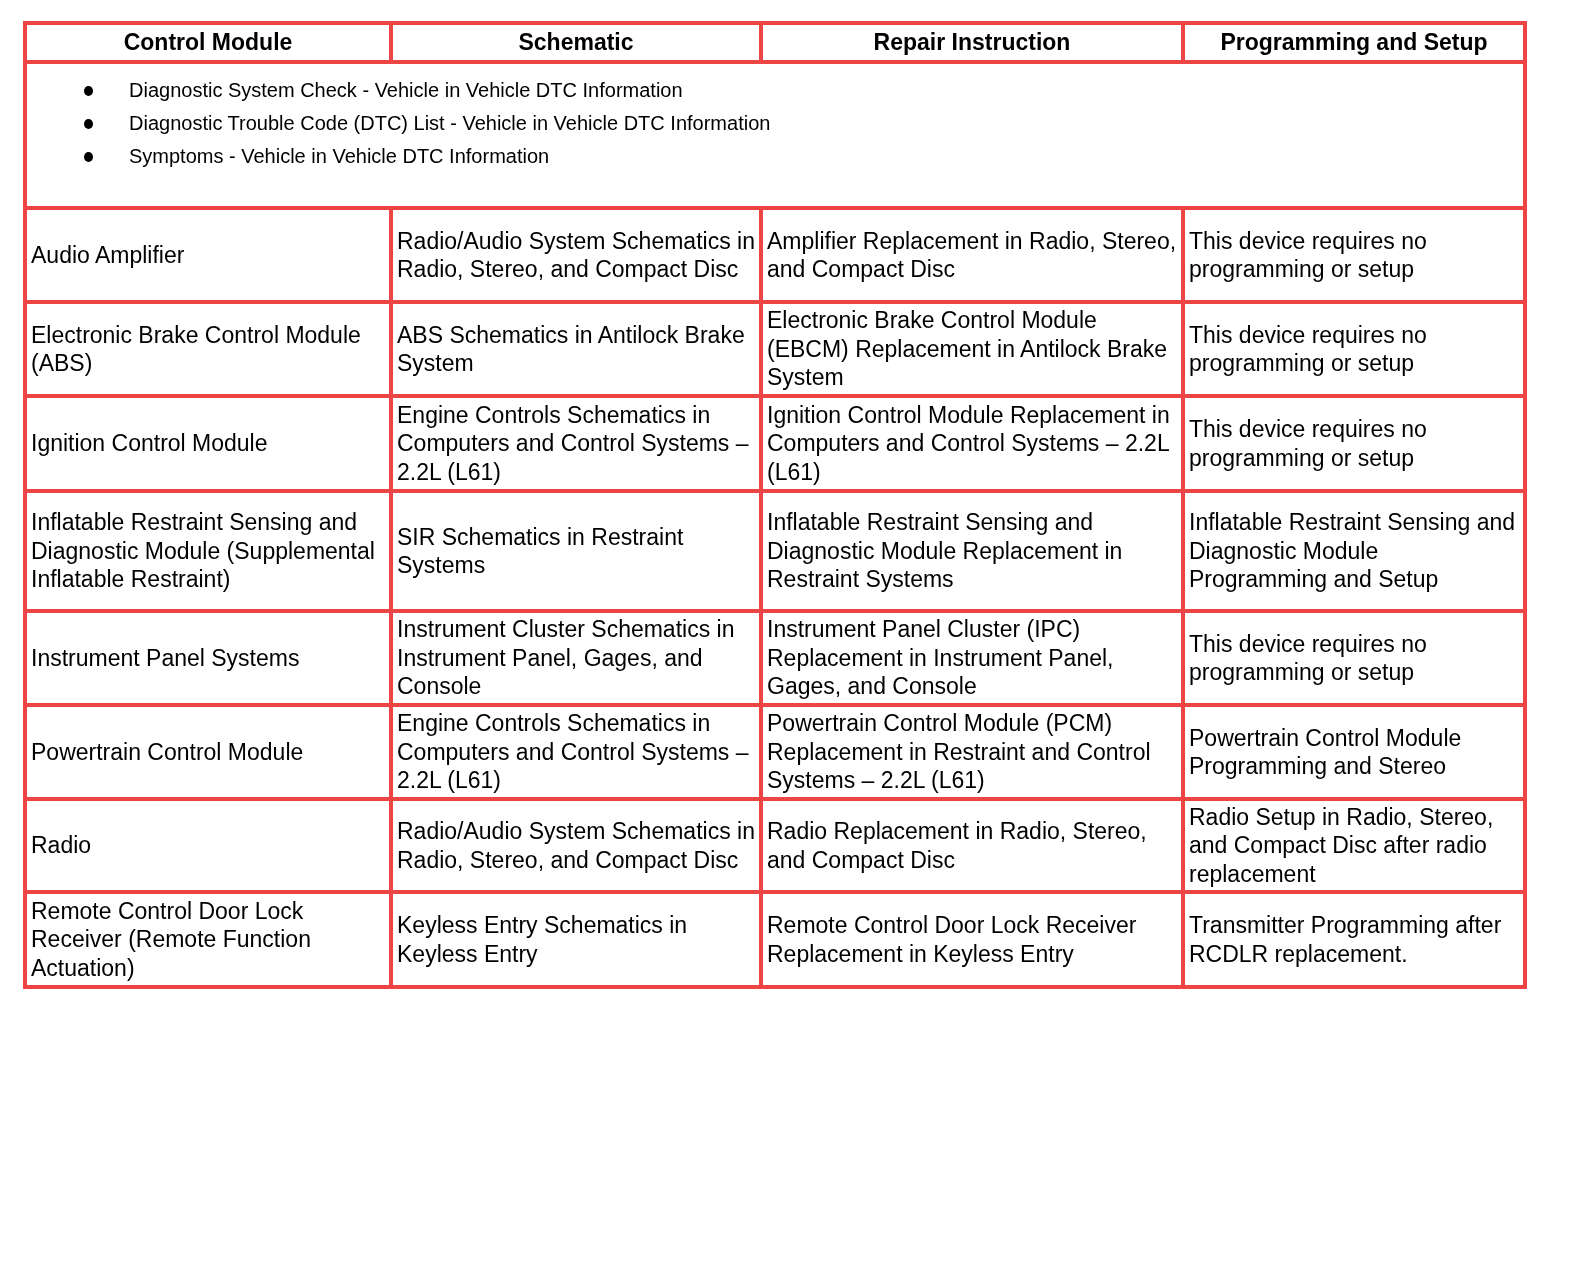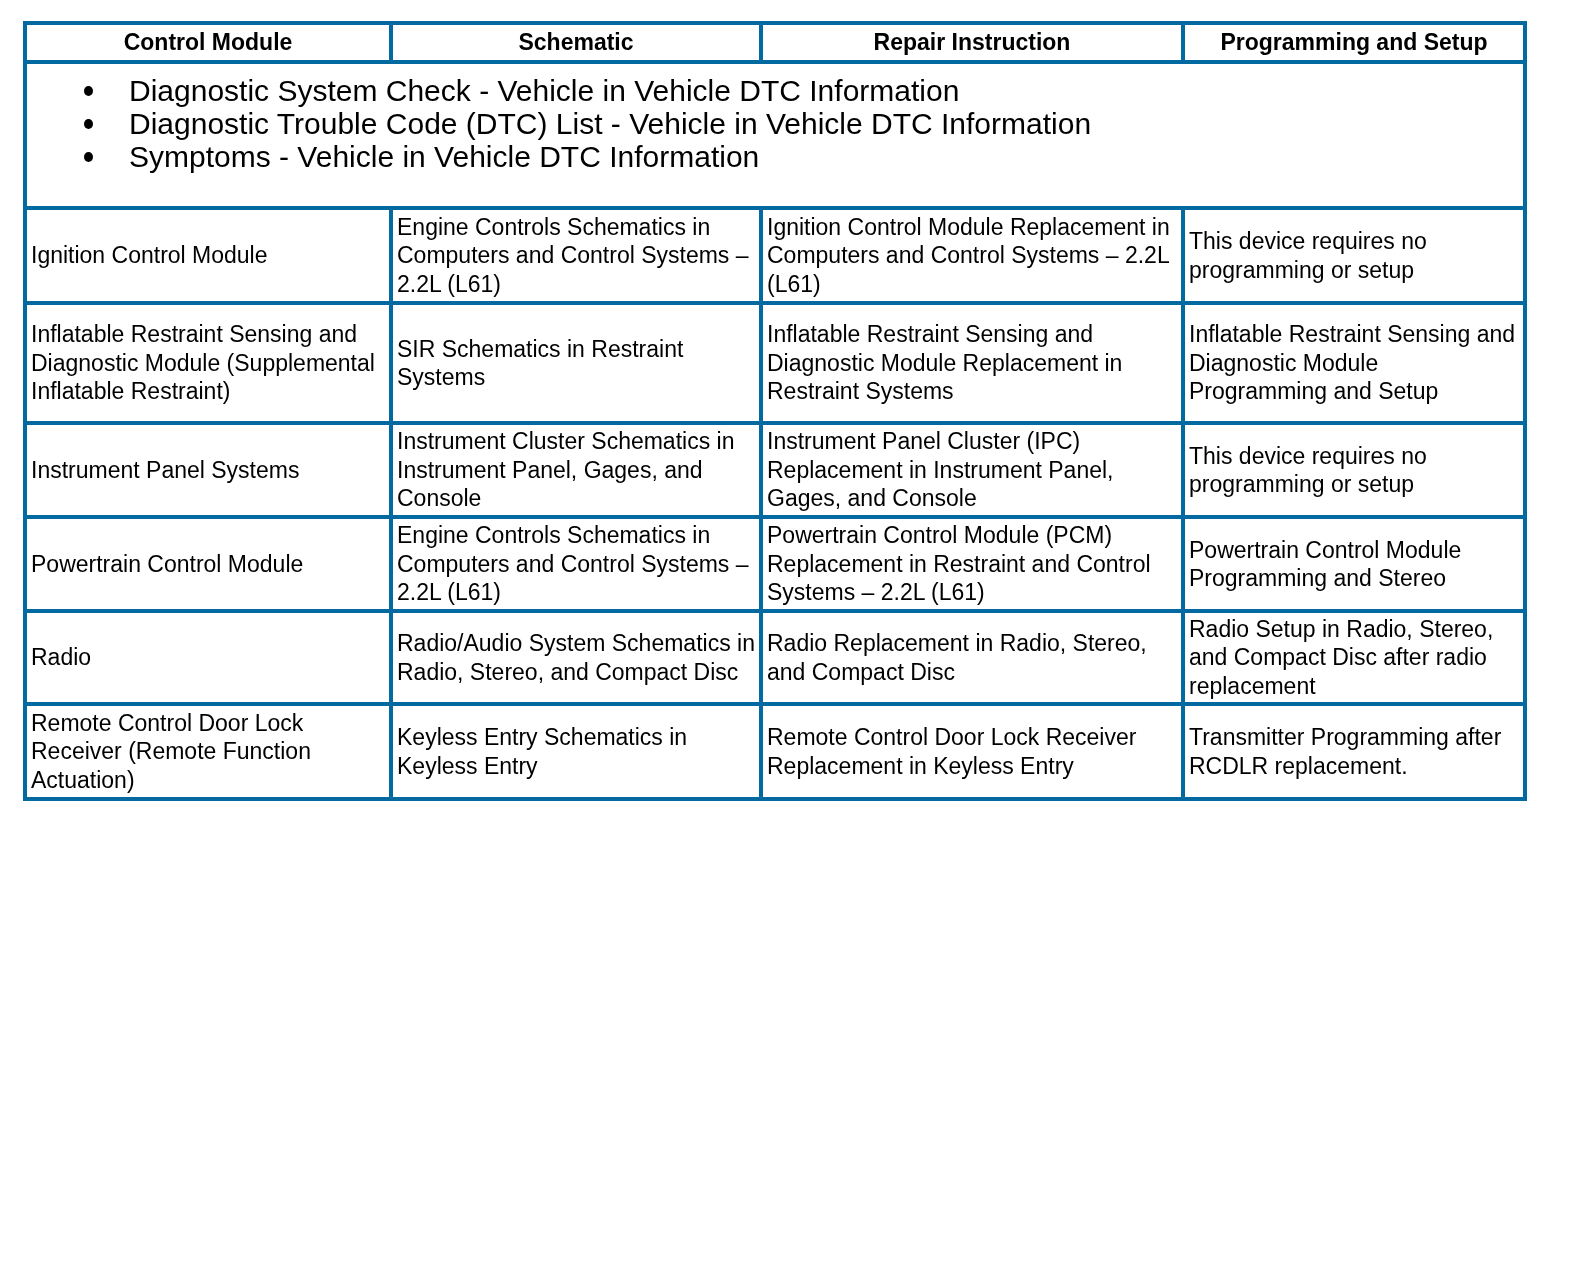--- a/index.html
+++ b/index.html
@@ -8,27 +8,27 @@
   table.ref {
     position: absolute; left: 23px; top: 21px;
     width: 1500px; border-collapse: collapse; table-layout: fixed;
     border: 4px solid #000;
   }
   table.ref col.c1 { width: 366px; }
   table.ref col.c2 { width: 370px; }
   table.ref col.c3 { width: 422px; }
   table.ref col.c4 { width: 342px; }
   table.ref th, table.ref td {
-    border: 4px solid #0369a1; padding: 0 4px; vertical-align: middle;
+    border: 4px solid #ef4444; padding: 0 4px; vertical-align: middle;
     font-size: 23px; line-height: 28.5px; text-align: left; font-weight: normal;
   }
   table.ref th { font-weight: bold; text-align: center; height: 35px; font-size: 23px; }
   tr.bullets td { height: 142px; vertical-align: top; padding: 0; }
   ul.bl { margin: 10px 0 0 0; padding: 0 0 0 102px; list-style: none; }
-  ul.bl li { position: relative; font-size: 30px; line-height: 33px; }
+  ul.bl li { position: relative; font-size: 20px; line-height: 33px; }
   ul.bl li .dot { position: absolute; left: -45px; top: 12px; width: 9px; height: 10px;
                   border-radius: 50%; background: #000; }
   tr.r1 td { height: 90px; }
   tr.r2 td { height: 62px; }
   tr.r3 td { height: 62px; }
   tr.r4 td { height: 90px; }
   tr.r5 td { height: 91px; }
   tr.r6 td { height: 116px; }
   tr.r7 td { height: 90px; }
   tr.r8 td { height: 90px; }
@@ -57,20 +57,32 @@
   <tbody id="tbody">
     <tr class="bullets">
       <td colspan="4">
         <ul class="bl">
           <li><span class="dot"></span><span>Diagnostic System Check - Vehicle in Vehicle DTC Information</span></li>
           <li><span class="dot"></span><span>Diagnostic Trouble Code (DTC) List - Vehicle in Vehicle DTC Information</span></li>
           <li><span class="dot"></span><span>Symptoms - Vehicle in Vehicle DTC Information</span></li>
         </ul>
       </td>
     </tr>
+    <tr class="r1">
+      <td>Audio Amplifier</td>
+      <td>Radio/Audio System Schematics in Radio, Stereo, and Compact Disc</td>
+      <td>Amplifier Replacement in Radio, Stereo, and Compact Disc</td>
+      <td>This device requires no programming or setup</td>
+    </tr>
+    <tr class="r4">
+      <td>Electronic Brake Control Module (ABS)</td>
+      <td>ABS Schematics in Antilock Brake System</td>
+      <td>Electronic Brake Control Module (EBCM) Replacement in Antilock Brake System</td>
+      <td>This device requires no programming or setup</td>
+    </tr>
     <tr class="r5">
       <td>Ignition Control Module</td>
       <td>Engine Controls Schematics in Computers and Control Systems – 2.2L (L61)</td>
       <td>Ignition Control Module Replacement in Computers and Control Systems – 2.2L (L61)</td>
       <td>This device requires no programming or setup</td>
     </tr>
     <tr class="r6">
       <td>Inflatable Restraint Sensing and Diagnostic Module (Supplemental Inflatable Restraint)</td>
       <td>SIR Schematics in Restraint Systems</td>
       <td>Inflatable Restraint Sensing and Diagnostic Module Replacement in Restraint Systems</td>

